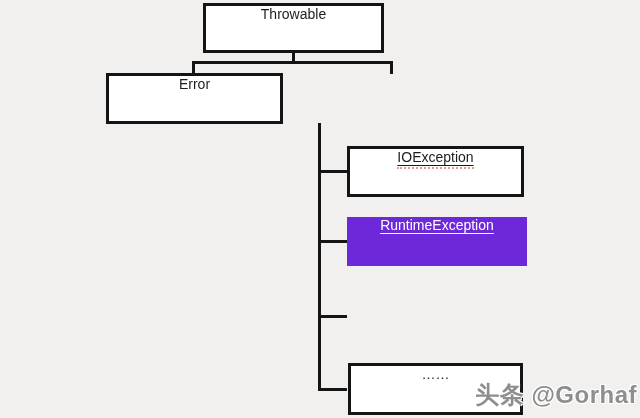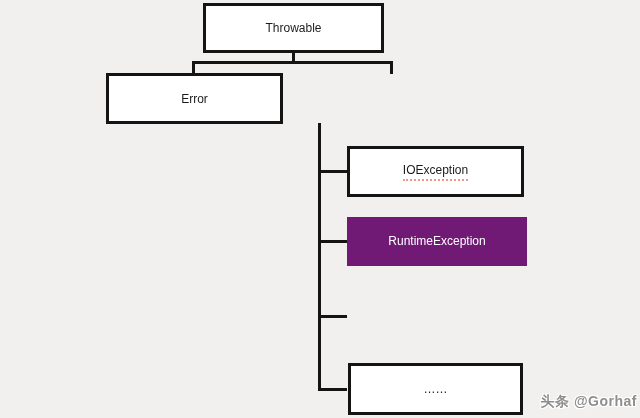--- a/index.html
+++ b/index.html
@@ -10,49 +10,50 @@
     height: 418px;
     background: #f1f0ee;
     overflow: hidden;
     font-family: "Liberation Sans", "DejaVu Sans", sans-serif;
   }
   .node {
     position: absolute;
     background: #ffffff;
     border: 3px solid #141414;
     display: flex;
-    align-items: center;
+    align-items: flex-start;
     justify-content: center;
-    font-size: 12px;
+    font-size: 14px;
     color: #1c1c1c;
     z-index: 2;
   }
   .node--highlight {
-    background: #701a75;
+    background: #6d28d9;
     border: none;
     color: #ffffff;
   }
   .line {
     position: absolute;
     background: #141414;
     z-index: 1;
   }
   .u {
+    text-decoration: underline;
     text-decoration-thickness: 1px;
     text-underline-offset: 3px;
     padding-bottom: 2px;
   }
   .spell {
     border-bottom: 2px dotted rgba(222, 82, 70, 0.6);
   }
   .watermark {
     position: absolute;
     right: 3px;
     bottom: 7px;
-    font-size: 14px;
+    font-size: 24px;
     font-weight: bold;
     color: #8e8e8e;
     letter-spacing: 0.5px;
     text-shadow:
       -1px -1px 0 #ffffff,
        1px -1px 0 #ffffff,
       -1px  1px 0 #ffffff,
        1px  1px 0 #ffffff;
     z-index: 5;
     white-space: nowrap;

